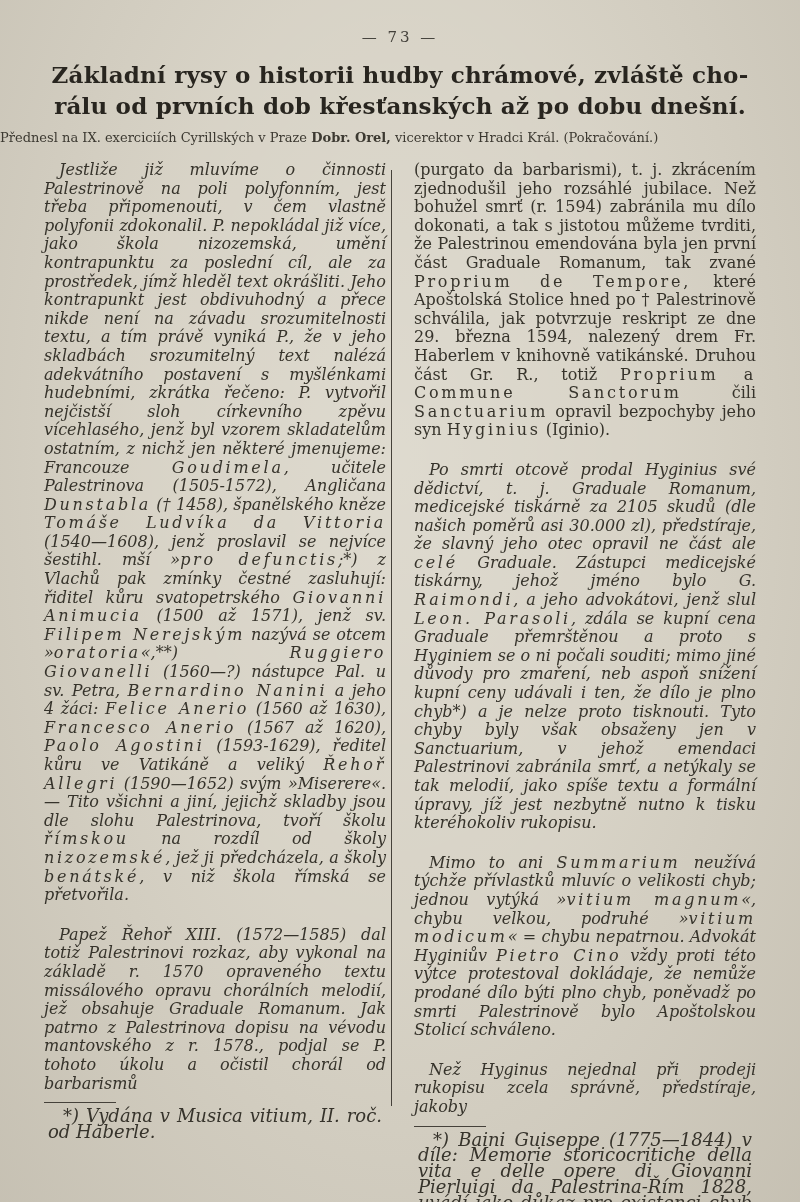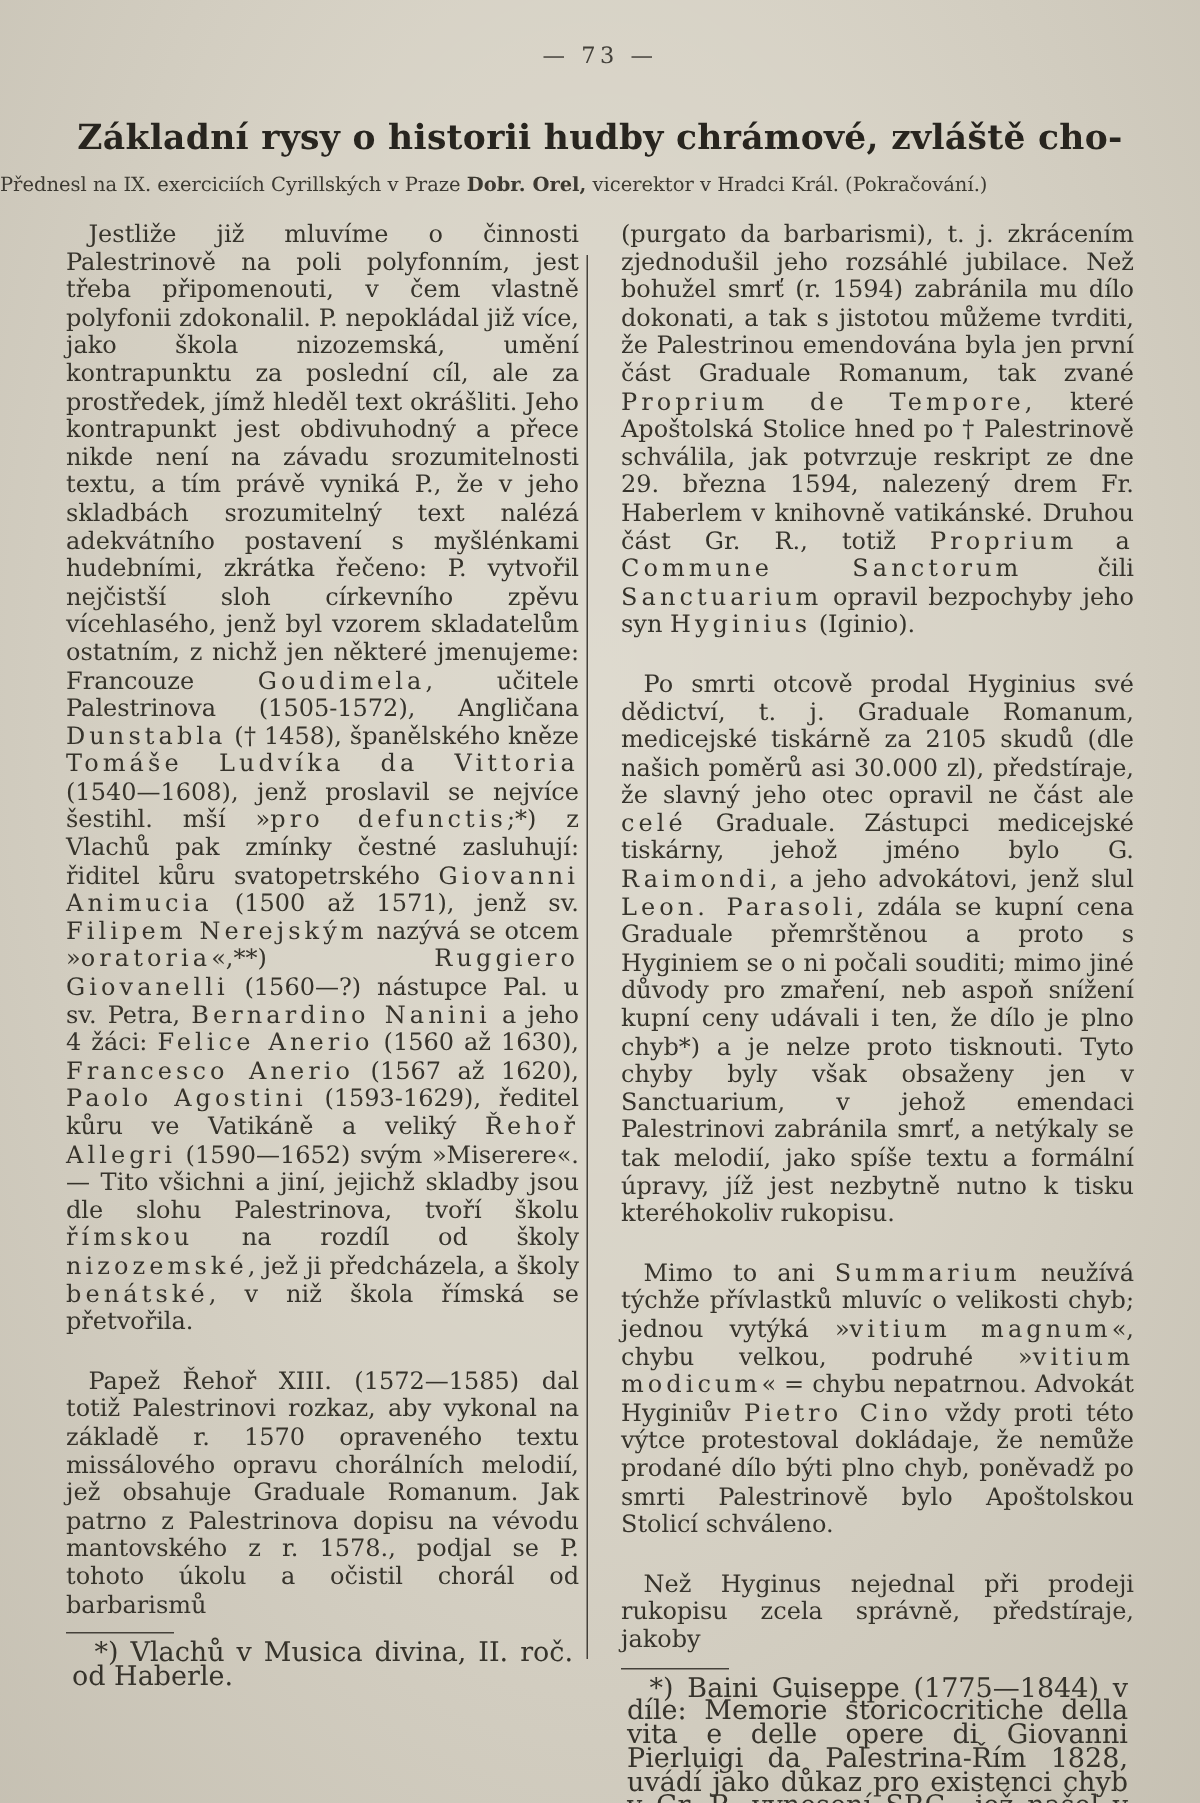--- a/index.html
+++ b/index.html
@@ -18,68 +18,69 @@
     position:relative;width:800px;height:1202px;overflow:hidden;
     background:
       radial-gradient(ellipse at 50% 38%, rgba(255,255,250,0.20) 0%, rgba(255,255,250,0.05) 45%, rgba(60,50,30,0.10) 100%),
       var(--paper);
   }
   .page-number{
     padding-top:28px;text-align:center;
     font-size:15px;letter-spacing:3px;color:#43403a;
   }
   .title{
-    margin:30px auto 0;text-align:center;
+    margin:13px auto 0;text-align:center;
     font-weight:bold;font-size:23px;line-height:31px;
     color:#28251f;letter-spacing:0.2px;
   }
   .title-line{white-space:nowrap;}
   .byline{
     margin-top:9px;text-align:left;
     font-size:13px;line-height:16px;color:#3c3931;
   }
   .byline .b{font-weight:bold;}
   .columns{
     display:flex;margin-top:15px;padding:0 44px;gap:28px;
   }
   .column{
     width:342px;text-align:justify;
     font-size:16px;line-height:18.6px;
   }
   p.para{margin:0;}
   p.para + p.para{margin-top:21px;}
-  .indent{text-indent:15px;}
+  .indent{text-indent:15px;font-style:italic;}
   .sp{letter-spacing:0.17em;}
   .fn-rule{
     width:72px;height:0;border-top:1.2px solid var(--rule);
     margin:9px 0 5px;
   }
   .footnotes{text-align:justify;}
   p.footnote{margin:4px;font-size:18px;line-height:15.8px;}
   .col-divider{
     position:absolute;left:391px;top:170px;
     width:1px;height:936px;background:var(--rule);
   }
 </style>
 </head>
 <body>
 
 <div class="page">
   <div class="page-number">— 73 —</div>
   <h1 class="title">
       <div class="title-line">Základní rysy o historii hudby chrámové, zvláště cho-</div>
+      <div class="title-line">rálu od prvních dob křesťanských až po dobu dnešní.</div>
     </h1>
   <div class="byline"><span>Přednesl na IX. exerciciích Cyrillských v Praze </span><span class="b">Dobr. Orel,</span><span> vicerektor v Hradci Král. (Pokračování.)</span></div>
   <div class="columns">
     <div class="column" id="col-left">
         <p class="para indent"><span>Jestliže již mluvíme o činnosti Palestrinově na poli polyfonním, jest třeba připomenouti, v čem vlastně polyfonii zdokonalil. P. nepokládal již více, jako škola nizozemská, umění kontrapunktu za poslední cíl, ale za prostředek, jímž hleděl text okrášliti. Jeho kontrapunkt jest obdivuhodný a přece nikde není na závadu srozumitelnosti textu, a tím právě vyniká P., že v jeho skladbách srozumitelný text nalézá adekvátního postavení s myšlénkami hudebními, zkrátka řečeno: P. vytvořil nejčistší sloh církevního zpěvu vícehlasého, jenž byl vzorem skladatelům ostatním, z nichž jen některé jmenujeme: Francouze </span><span class="sp">Goudimela</span><span>, učitele Palestrinova (1505-1572), Angličana </span><span class="sp">Dunstabla</span><span> († 1458), španělského kněze </span><span class="sp">Tomáše Ludvíka da Vittoria</span><span> (1540—1608), jenž proslavil se nejvíce šestihl. mší »</span><span class="sp">pro defunctis</span><span>;*) z Vlachů pak zmínky čestné zasluhují: řiditel kůru svatopetrského </span><span class="sp">Giovanni Animucia</span><span> (1500 až 1571), jenž sv. </span><span class="sp">Filipem Nerejským</span><span> nazývá se otcem »</span><span class="sp">oratoria</span><span>«,**) </span><span class="sp">Ruggiero Giovanelli</span><span> (1560—?) nástupce Pal. u sv. Petra, </span><span class="sp">Bernardino Nanini</span><span> a jeho 4 žáci: </span><span class="sp">Felice Anerio</span><span> (1560 až 1630), </span><span class="sp">Francesco Anerio</span><span> (1567 až 1620), </span><span class="sp">Paolo Agostini</span><span> (1593-1629), ředitel kůru ve Vatikáně a veliký </span><span class="sp">Řehoř Allegri</span><span> (1590—1652) svým »Miserere«. — Tito všichni a jiní, jejichž skladby jsou dle slohu Palestrinova, tvoří školu </span><span class="sp">římskou</span><span> na rozdíl od školy </span><span class="sp">nizozemské</span><span>, jež ji předcházela, a školy </span><span class="sp">benátské</span><span>, v niž škola římská se přetvořila.</span></p>
         <p class="para indent"><span>Papež Řehoř XIII. (1572—1585) dal totiž Palestrinovi rozkaz, aby vykonal na základě r. 1570 opraveného textu missálového opravu chorálních melodií, jež obsahuje Graduale Romanum. Jak patrno z Palestrinova dopisu na vévodu mantovského z r. 1578., podjal se P. tohoto úkolu a očistil chorál od barbarismů</span></p>
         <div class="fn-rule"></div>
         <div class="footnotes">
-          <p class="footnote indent"><span>*) Vlachů v Musica divina, II. roč. od Haberle.</span></p>
+          <p class="footnote indent"><span>*) Vydána v Musica vitium, II. roč. od Haberle.</span></p>
         </div>
       </div>
     <div class="column" id="col-right">
         <p class="para"><span>(purgato da barbarismi), t. j. zkrácením zjednodušil jeho rozsáhlé jubilace. Než bohužel smrť (r. 1594) zabránila mu dílo dokonati, a tak s jistotou můžeme tvrditi, že Palestrinou emendována byla jen první část Graduale Romanum, tak zvané </span><span class="sp">Proprium de Tempore</span><span>, které Apoštolská Stolice hned po † Palestrinově schválila, jak potvrzuje reskript ze dne 29. března 1594, nalezený drem Fr. Haberlem v knihovně vatikánské. Druhou část Gr. R., totiž </span><span class="sp">Proprium a Commune Sanctorum</span><span> čili </span><span class="sp">Sanctuarium</span><span> opravil bezpochyby jeho syn </span><span class="sp">Hyginius</span><span> (Iginio).</span></p>
         <p class="para indent"><span>Po smrti otcově prodal Hyginius své dědictví, t. j. Graduale Romanum, medicejské tiskárně za 2105 skudů (dle našich poměrů asi 30.000 zl), předstíraje, že slavný jeho otec opravil ne část ale </span><span class="sp">celé</span><span> Graduale. Zástupci medicejské tiskárny, jehož jméno bylo G. </span><span class="sp">Raimondi</span><span>, a jeho advokátovi, jenž slul </span><span class="sp">Leon. Parasoli</span><span>, zdála se kupní cena Graduale přemrštěnou a proto s Hyginiem se o ni počali souditi; mimo jiné důvody pro zmaření, neb aspoň snížení kupní ceny udávali i ten, že dílo je plno chyb*) a je nelze proto tisknouti. Tyto chyby byly však obsaženy jen v Sanctuarium, v jehož emendaci Palestrinovi zabránila smrť, a netýkaly se tak melodií, jako spíše textu a formální úpravy, jíž jest nezbytně nutno k tisku kteréhokoliv rukopisu.</span></p>
         <p class="para indent"><span>Mimo to ani </span><span class="sp">Summarium</span><span> neužívá týchže přívlastků mluvíc o velikosti chyb; jednou vytýká »</span><span class="sp">vitium magnum</span><span>«, chybu velkou, podruhé »</span><span class="sp">vitium modicum</span><span>« = chybu nepatrnou. Advokát Hyginiův </span><span class="sp">Pietro Cino</span><span> vždy proti této výtce protestoval dokládaje, že nemůže prodané dílo býti plno chyb, poněvadž po smrti Palestrinově bylo Apoštolskou Stolicí schváleno.</span></p>
         <p class="para indent"><span>Než Hyginus nejednal při prodeji rukopisu zcela správně, předstíraje, jakoby</span></p>
         <div class="fn-rule"></div>
         <div class="footnotes">
           <p class="footnote indent"><span>*) Baini Guiseppe (1775—1844) v díle: Memorie storicocritiche della vita e delle opere di Giovanni Pierluigi da Palestrina-Řím 1828, uvádí jako důkaz pro existenci chyb v Gr. R. vynesení SRC., jež našel v díle »Zachiae protomedici romani: Quaestionum legalium lib. II. Dotyčné místo ve vynesení zní: esse »</span><span class="sp">refertum erroribus et varietatibus.</span><span>«</span></p>

